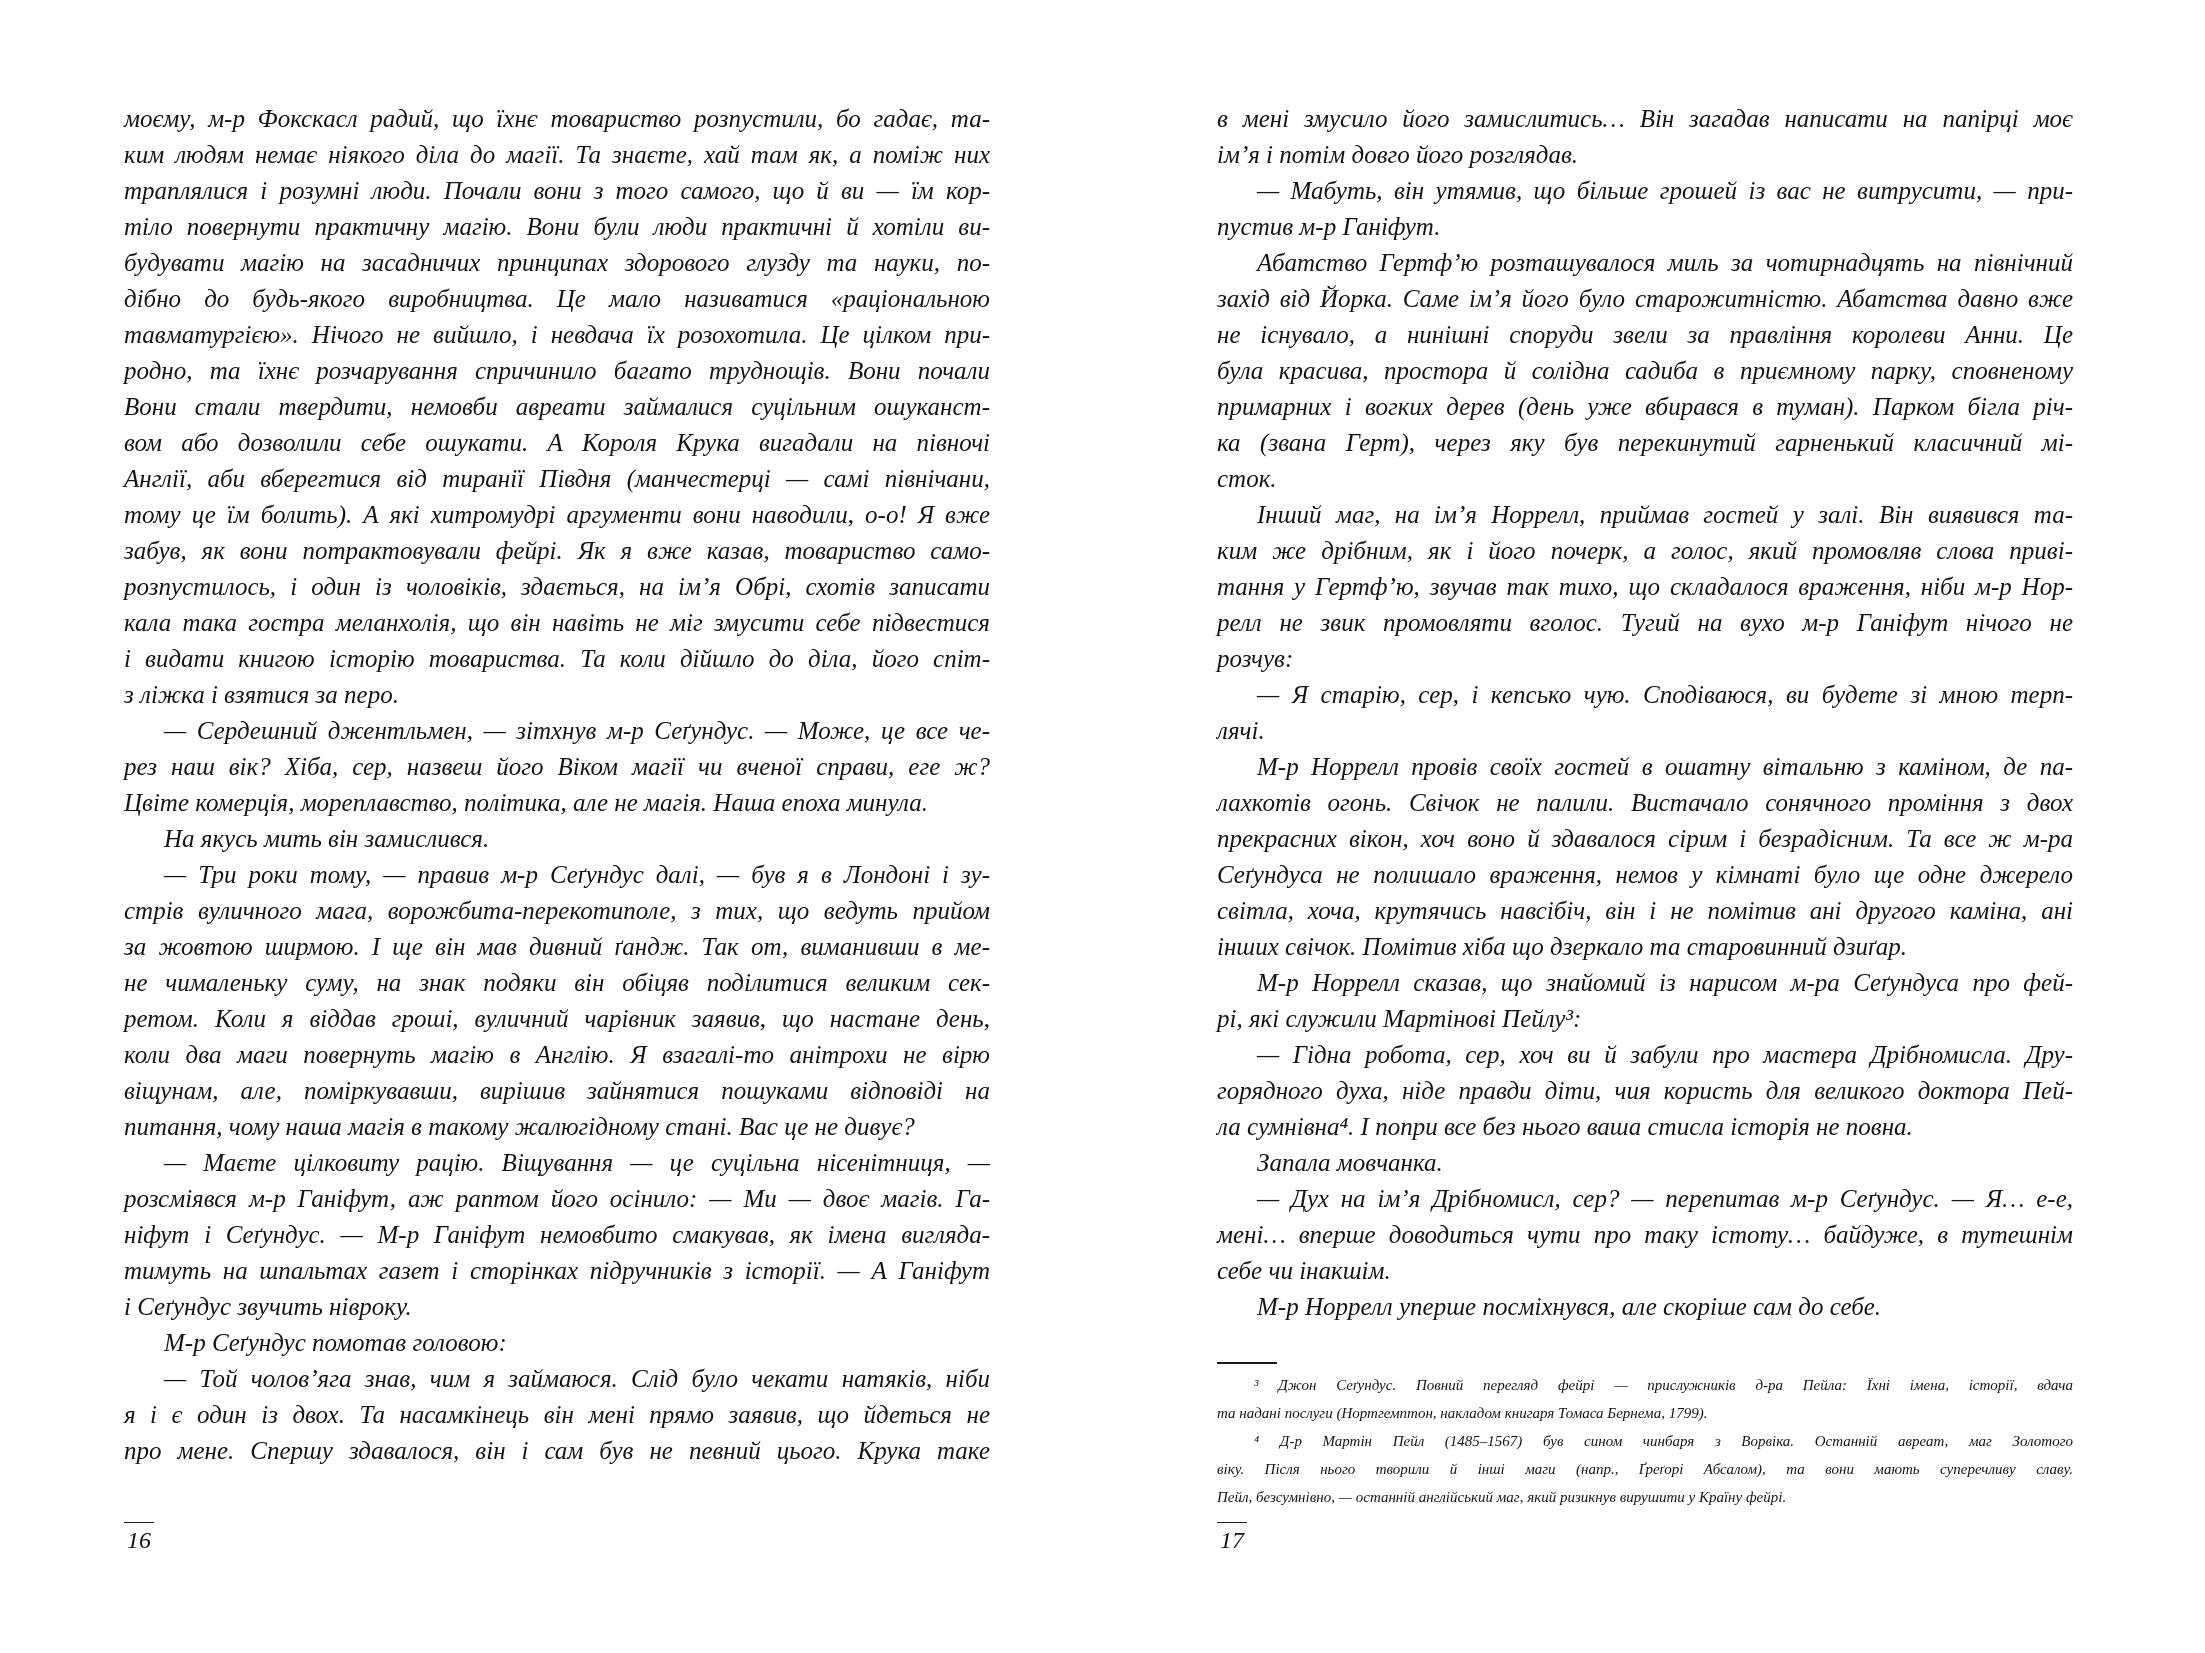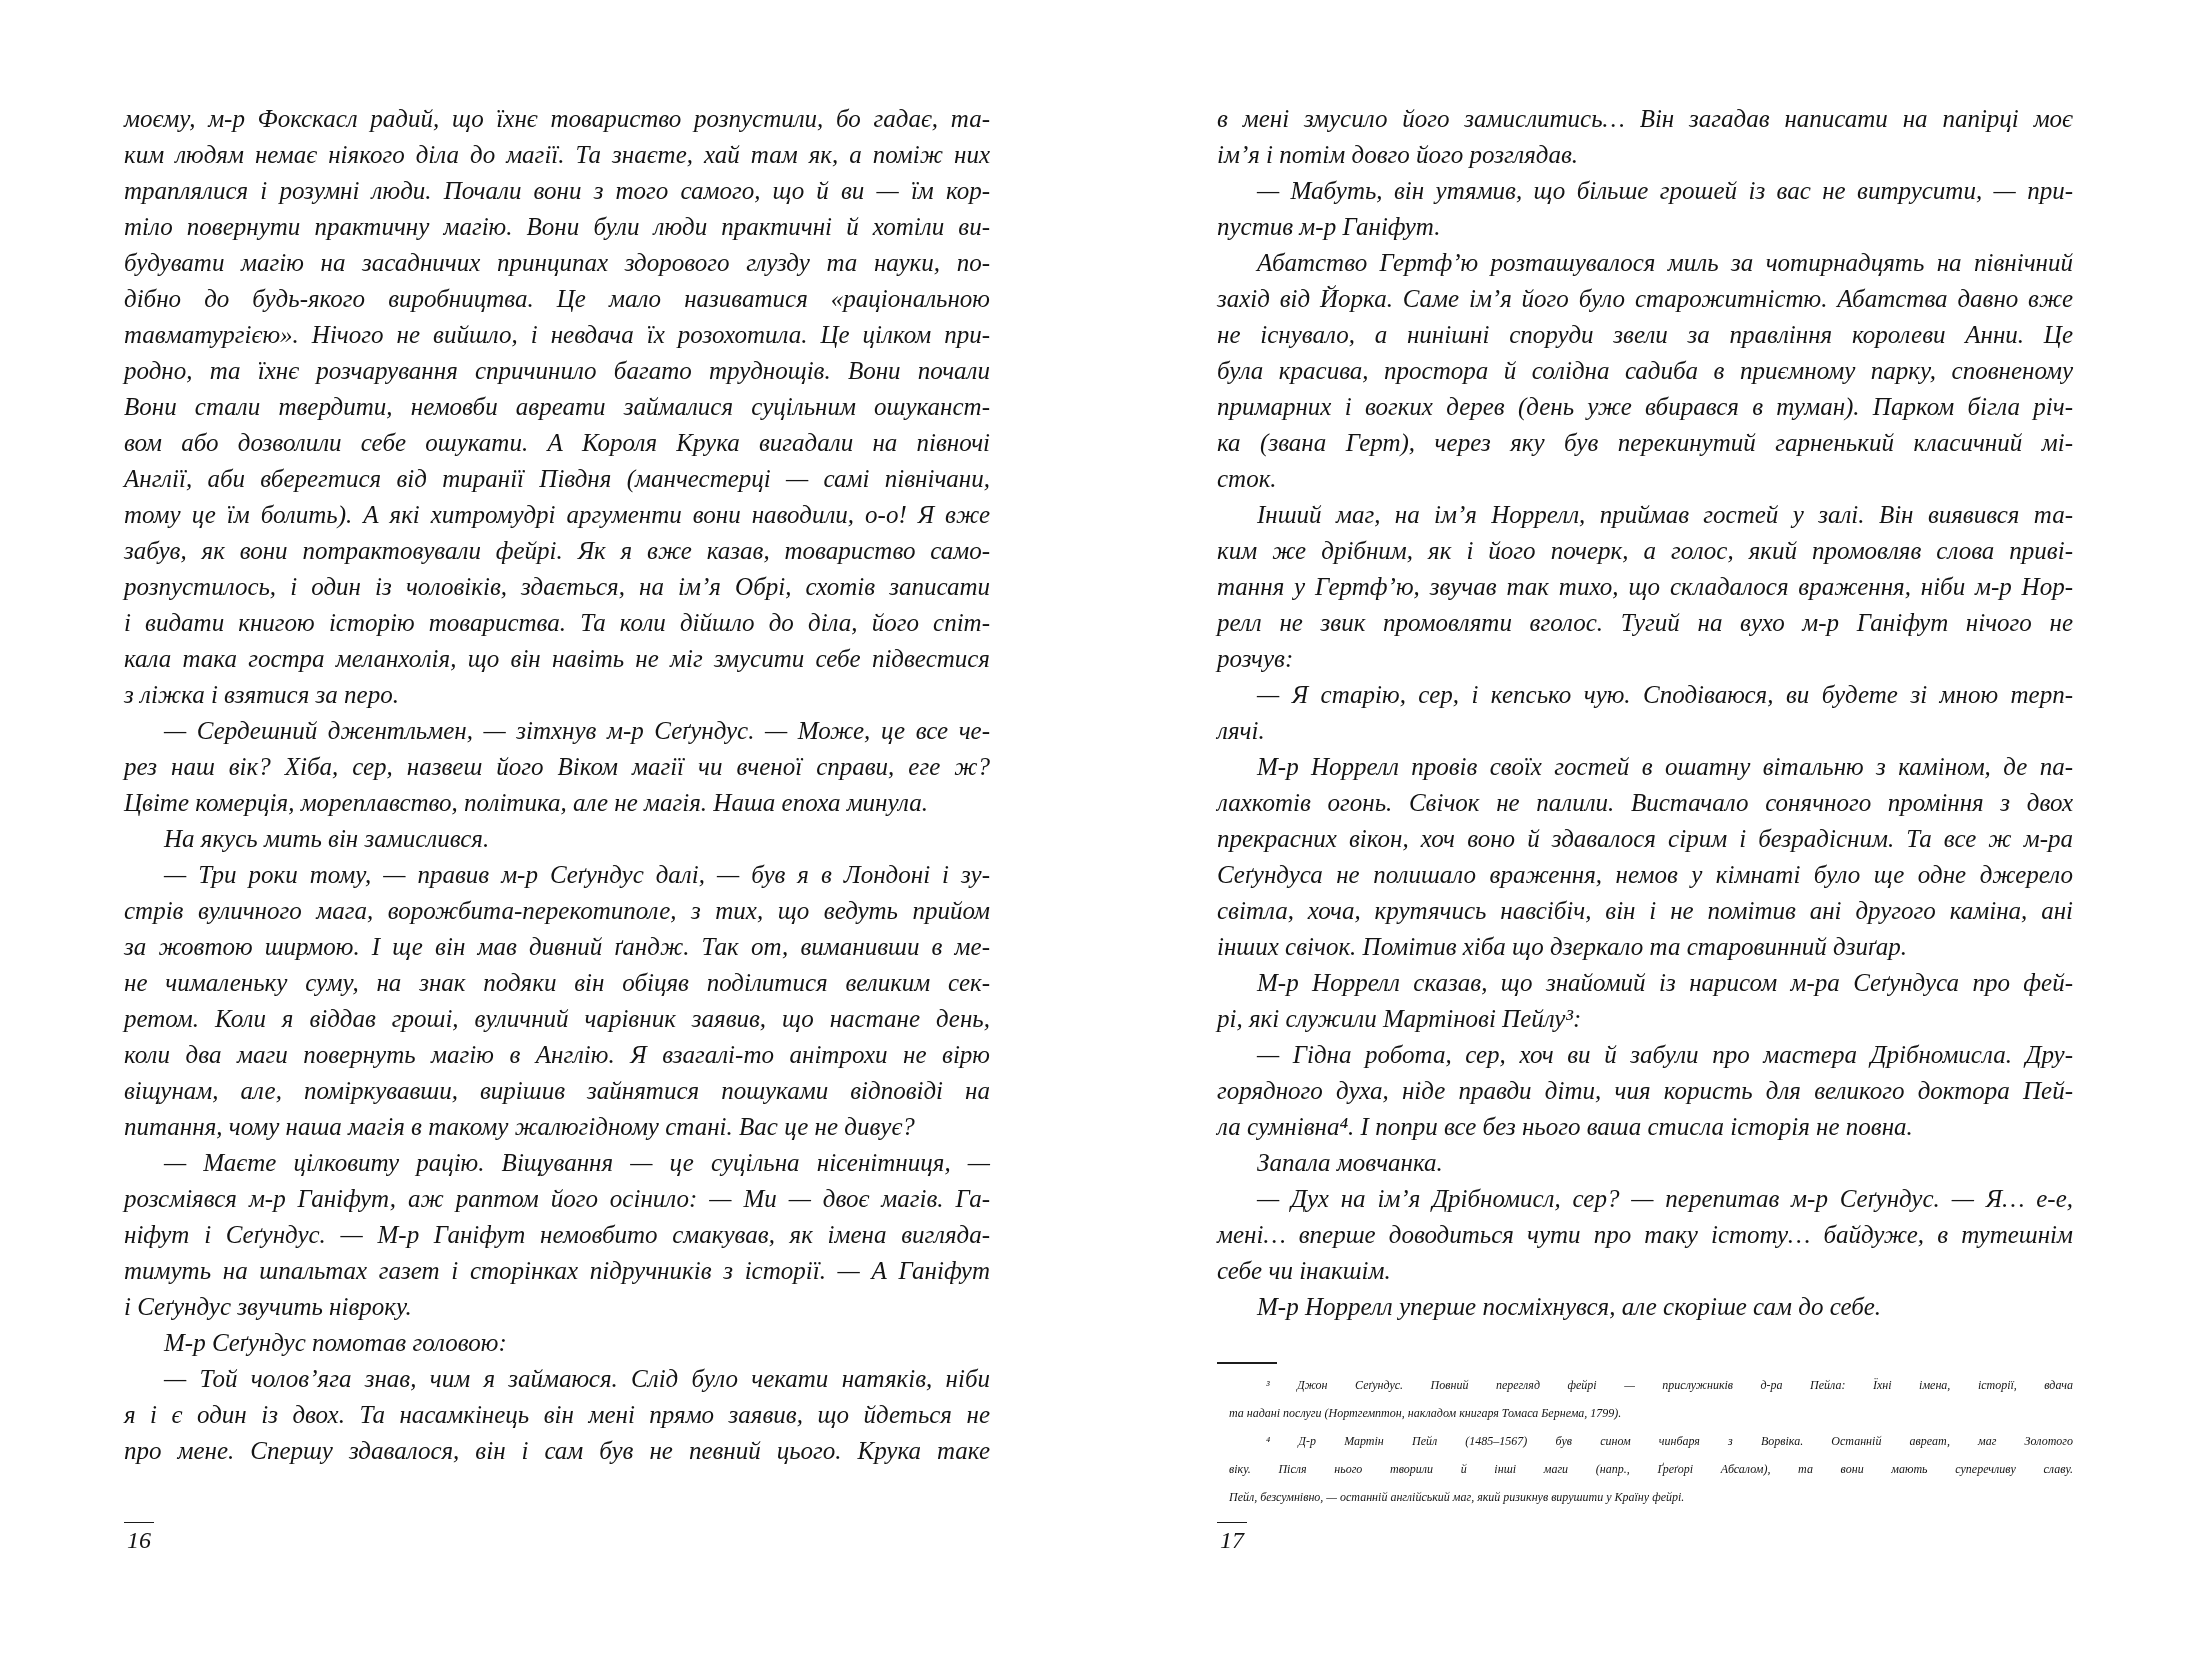--- a/index.html
+++ b/index.html
@@ -28,24 +28,23 @@
   .line.pend { text-align-last: left; }
   .line.indent { text-indent: 40px; }
 
   .footnote-separator {
     position: absolute; left: 0; top: 1362px;
     width: 60px; height: 0;
     border-top: 2.5px solid #1c1c1c;
   }
   .footnotes { position: absolute; left: 0; right: 0; top: 1371px; }
   .footnotes .line {
-    font-size: 12px;
+    font-size: 15px;
     line-height: 28px;
     height: 28px;
-    margin-left: 12px;
   }
   .footnotes .line.indent { text-indent: 37px; }
 
   .page-number-wrap {
     position: absolute; left: 0; right: 0; top: 1522px;
   }
   .page-number {
     display: inline-block;
     border-top: 1.9px solid #1a1a1a;
     padding: 4.4px 3.1px 0 3.1px;
@@ -65,22 +64,22 @@
       <div class="line">будувати магію на засадничих принципах здорового глузду та науки, по-</div>
       <div class="line">дібно до будь-якого виробництва. Це мало називатися «раціональною</div>
       <div class="line">тавматургією». Нічого не вийшло, і невдача їх розохотила. Це цілком при-</div>
       <div class="line">родно, та їхнє розчарування спричинило багато труднощів. Вони почали</div>
       <div class="line">Вони стали твердити, немовби авреати займалися суцільним ошуканст-</div>
       <div class="line">вом або дозволили себе ошукати. А Короля Крука вигадали на півночі</div>
       <div class="line">Англії, аби вберегтися від тиранії Півдня (манчестерці — самі північани,</div>
       <div class="line">тому це їм болить). А які хитромудрі аргументи вони наводили, о-о! Я вже</div>
       <div class="line">забув, як вони потрактовували фейрі. Як я вже казав, товариство само-</div>
       <div class="line">розпустилось, і один із чоловіків, здається, на ім’я Обрі, схотів записати</div>
+      <div class="line">кала така гостра меланхолія, що він навіть не міг змусити себе підвестися</div>
       <div class="line">і видати книгою історію товариства. Та коли дійшло до діла, його спіт-</div>
-      <div class="line">кала така гостра меланхолія, що він навіть не міг змусити себе підвестися</div>
       <div class="line pend">з ліжка і взятися за перо.</div>
       <div class="line indent">— Сердешний джентльмен, — зітхнув м-р Сеґундус. — Може, це все че-</div>
       <div class="line">рез наш вік? Хіба, сер, назвеш його Віком магії чи вченої справи, еге ж?</div>
       <div class="line pend">Цвіте комерція, мореплавство, політика, але не магія. Наша епоха минула.</div>
       <div class="line indent pend">На якусь мить він замислився.</div>
       <div class="line indent">— Три роки тому, — правив м-р Сеґундус далі, — був я в Лондоні і зу-</div>
       <div class="line">стрів вуличного мага, ворожбита-перекотиполе, з тих, що ведуть прийом</div>
       <div class="line">за жовтою ширмою. І ще він мав дивний ґандж. Так от, виманивши в ме-</div>
       <div class="line">не чималеньку суму, на знак подяки він обіцяв поділитися великим сек-</div>
       <div class="line">ретом. Коли я віддав гроші, вуличний чарівник заявив, що настане день,</div>

